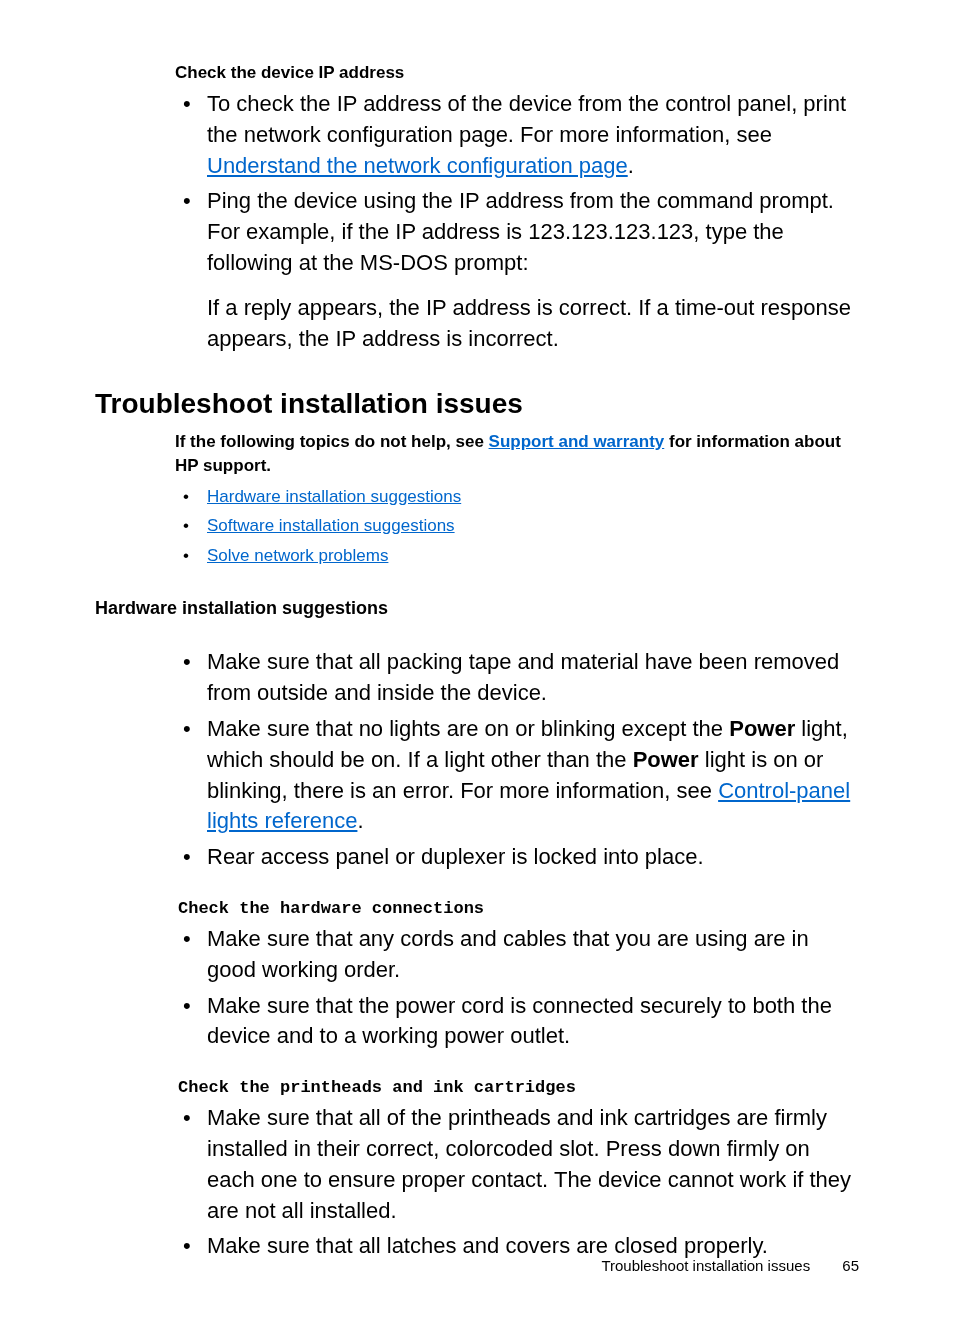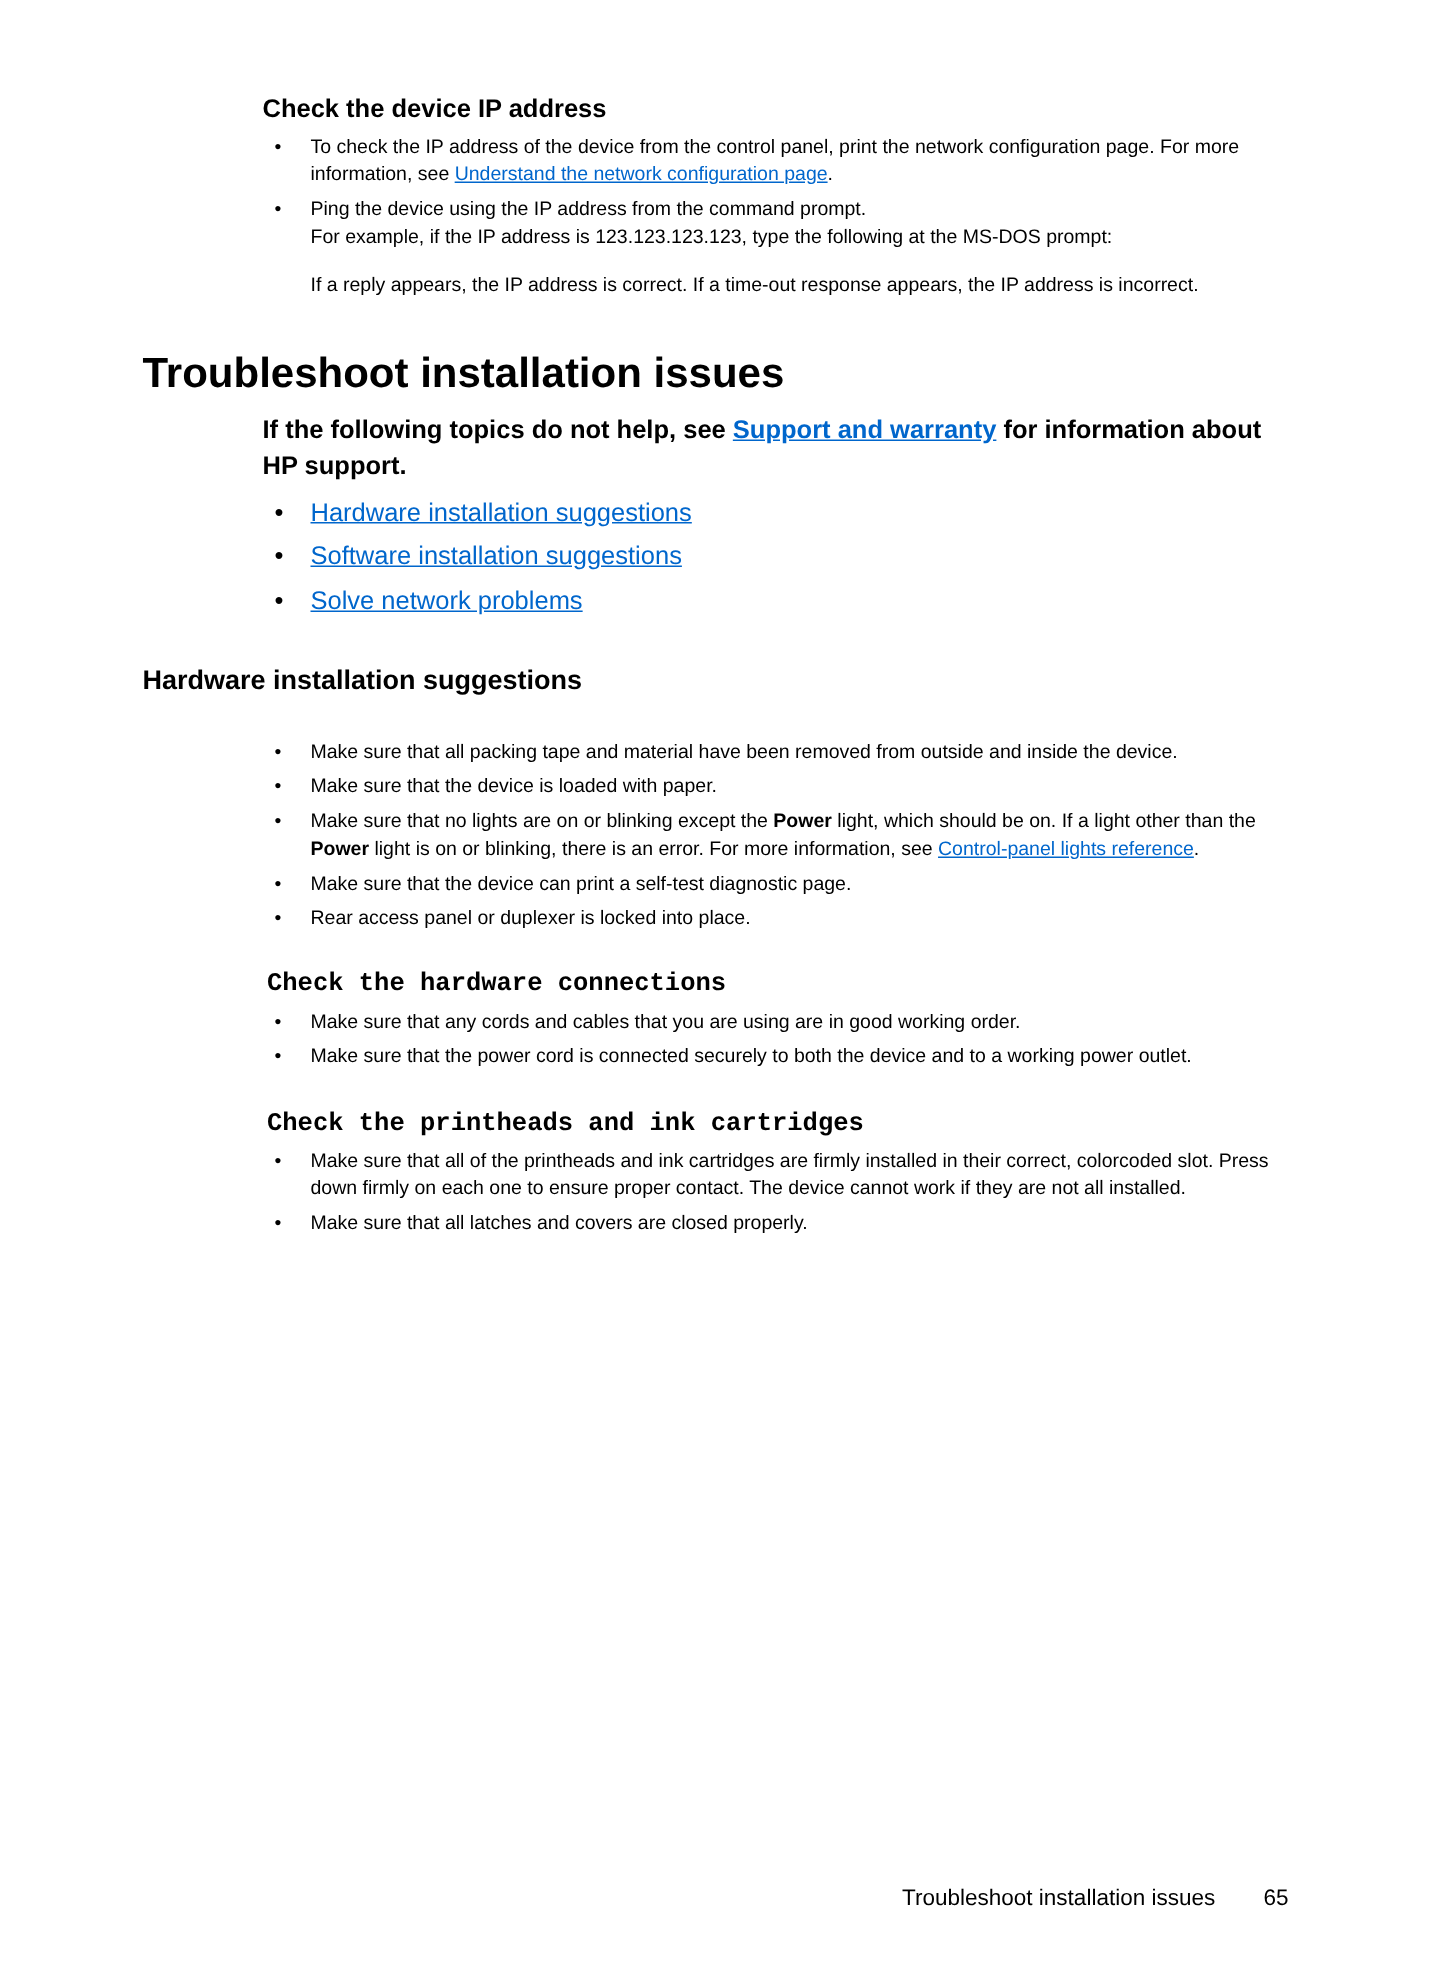--- a/index.html
+++ b/index.html
@@ -23,21 +23,21 @@
     .sub-heading-bold {
       font-size: 17px;
       font-weight: bold;
       margin-left: 83px;
       margin-top: 26px;
       margin-bottom: 6px;
       font-family: Liberation Mono, monospace;
     }
     .sub-list {
       margin-left: 80px;
-      font-size: 13px;
+      font-size: 22px;
       line-height: 1.4;
     }
     .sub-list li {
       list-style: none;
       position: relative;
       padding-left: 32px;
       margin-bottom: 5px;
     }
     .sub-list li::before {
       content: "•";
@@ -124,25 +124,23 @@
   <ul class="link-list">
     <li><span class="link">Hardware installation suggestions</span></li>
     <li><span class="link">Software installation suggestions</span></li>
     <li><span class="link">Solve network problems</span></li>
   </ul>
 
   <h2 class="subsection">Hardware installation suggestions</h2>
 
   <ul class="sub-list">
     <li>Make sure that all packing tape and material have been removed from outside and inside the device.</li>
-    <li>Make sure that the device is loaded with paper.</li>
     <li>
       <span>Make sure that no lights are on or blinking except the </span><strong>Power</strong><span> light, which should be on. If a light other than the </span><strong>Power</strong><span> light is on or blinking, there is an error. For more information, see </span><span class="link">Control-panel lights reference</span><span>.</span>
     </li>
-    <li>Make sure that the device can print a self-test diagnostic page.</li>
     <li>Rear access panel or duplexer is locked into place.</li>
   </ul>
 
   <div class="sub-heading-bold">Check the hardware connections</div>
   <ul class="sub-list">
     <li>Make sure that any cords and cables that you are using are in good working order.</li>
     <li>Make sure that the power cord is connected securely to both the device and to a working power outlet.</li>
   </ul>
 
   <div class="sub-heading-bold">Check the printheads and ink cartridges</div>

